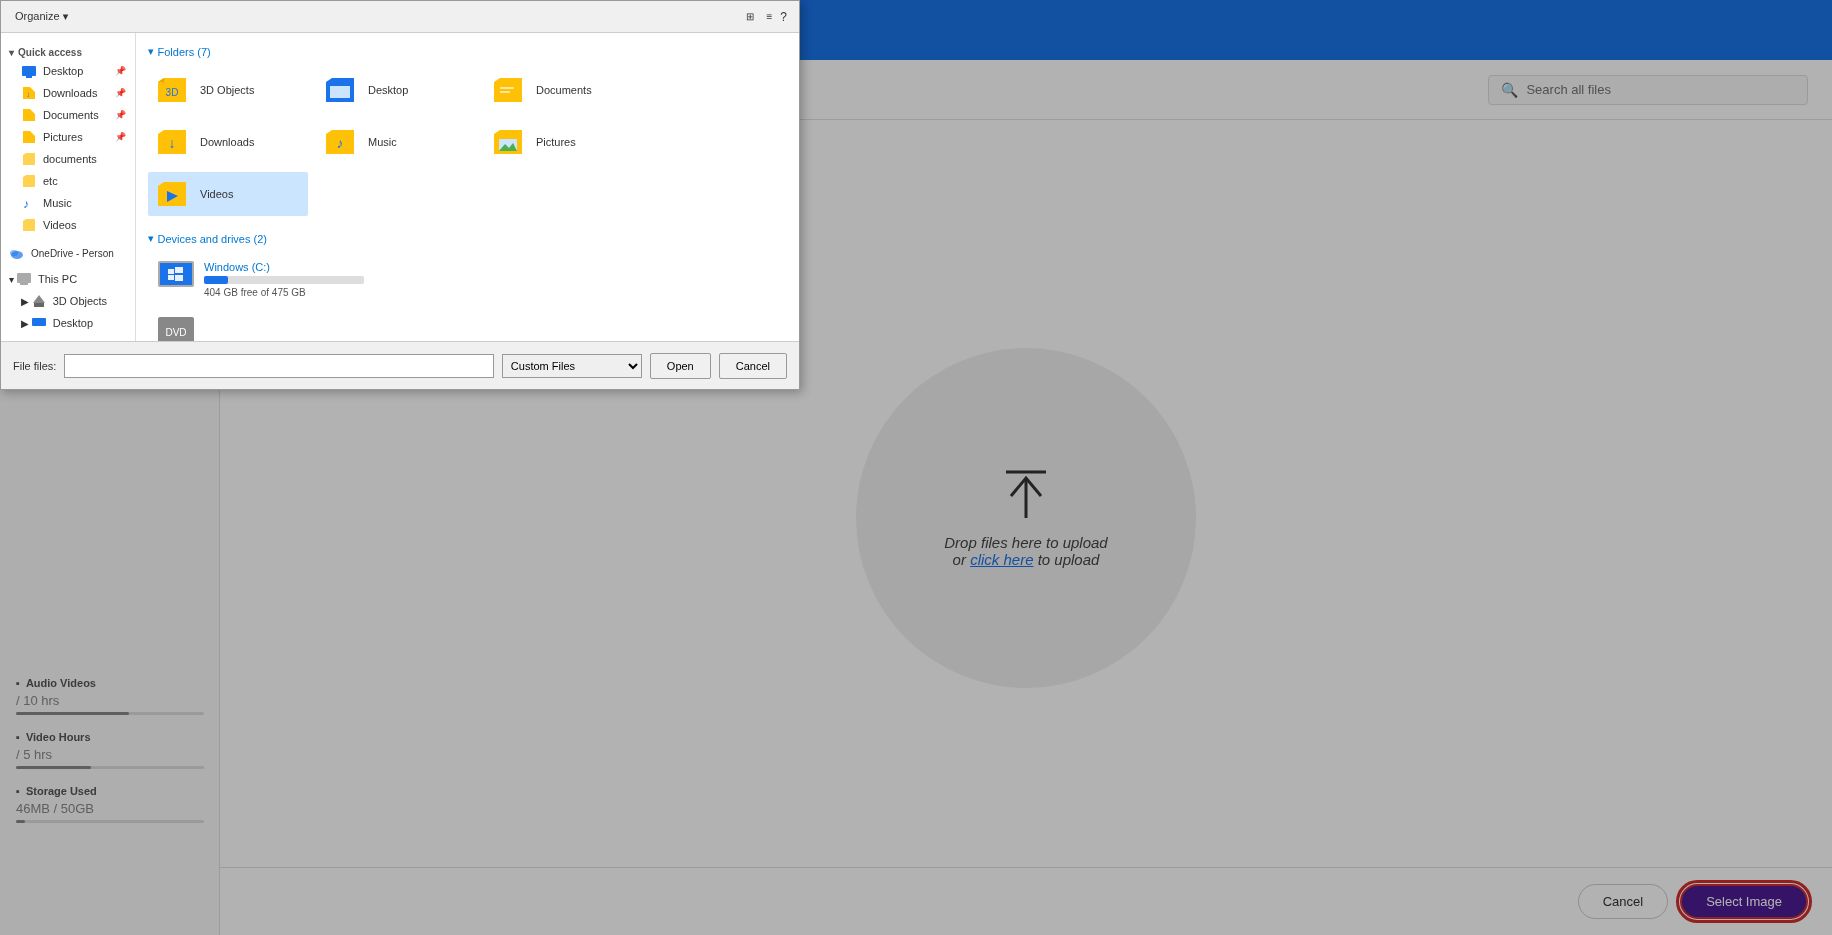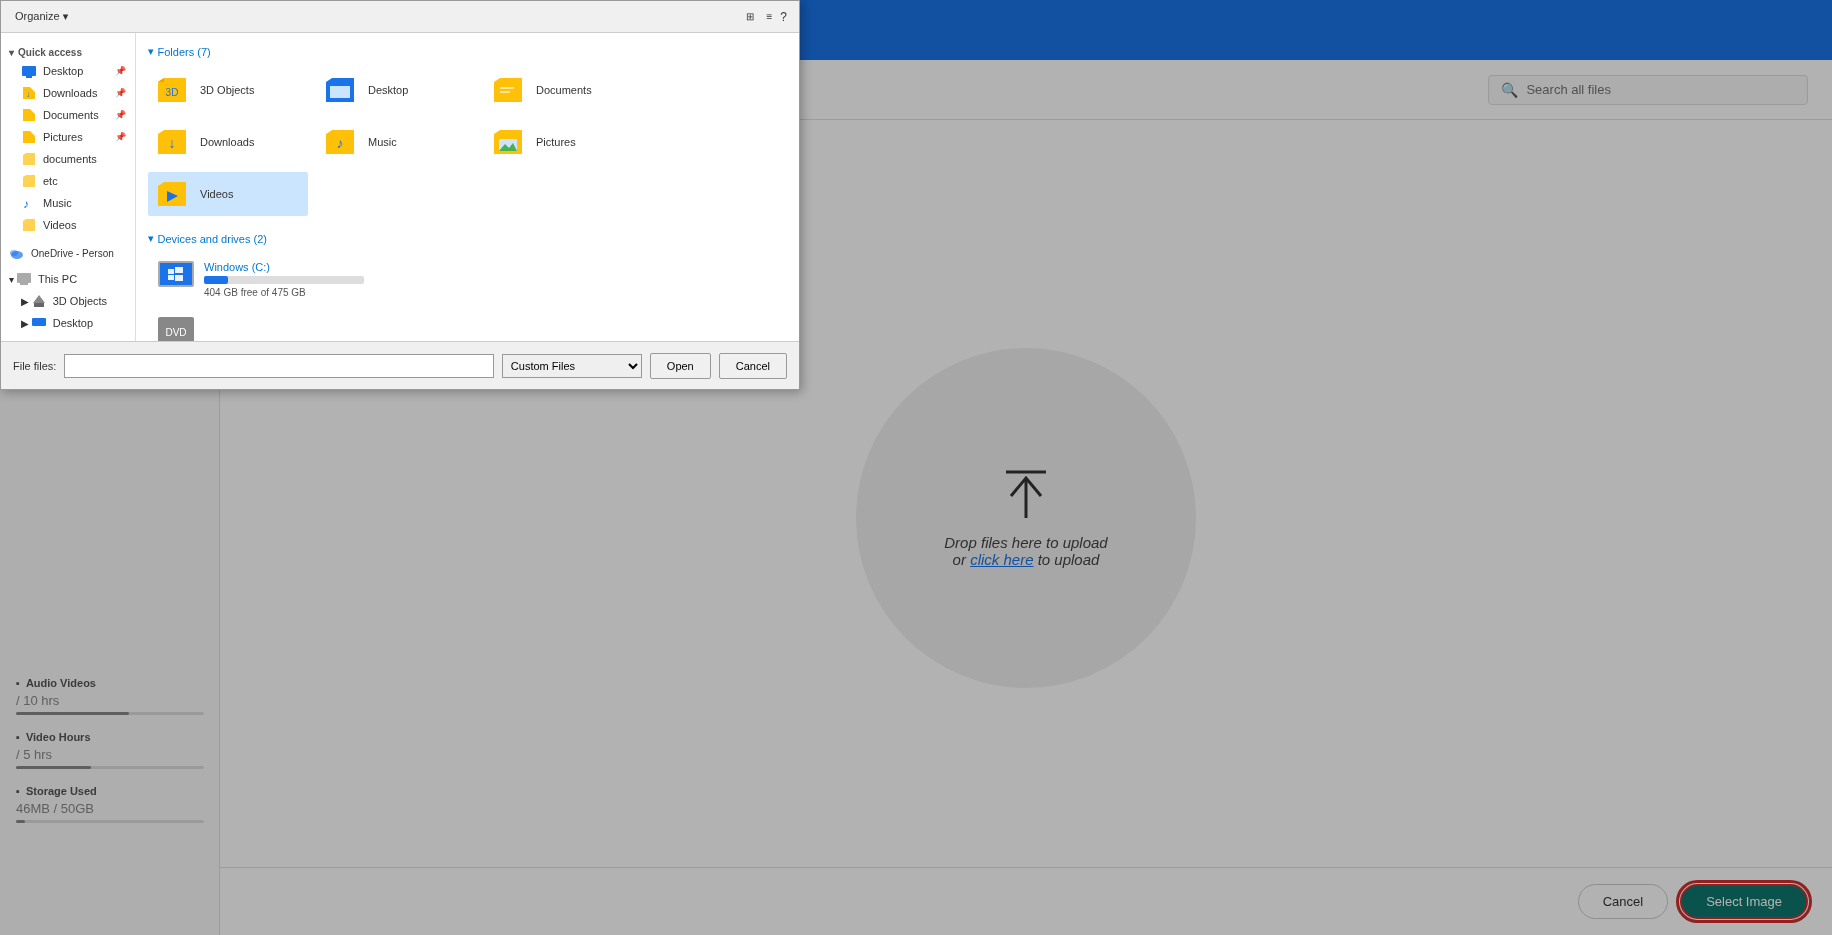--- a/index.html
+++ b/index.html
@@ -80,21 +80,21 @@
     .app-footer {
       position: absolute; bottom: 0; right: 0; left: 220px;
       padding: 16px 24px; display: flex; justify-content: flex-end;
       gap: 12px; background: white; border-top: 1px solid #e0e0e0;
     }
     .btn-cancel-footer {
       border: 1px solid #ccc; background: white; color: #333;
       padding: 8px 24px; border-radius: 20px; cursor: pointer; font-size: 13px;
     }
     .btn-select-image {
-      background: #0f766e; color: white; border: 2px solid #d32f2f;
+      background: #4c1d95; color: white; border: 2px solid #d32f2f;
       padding: 8px 24px; border-radius: 20px; cursor: pointer; font-size: 13px;
       outline: 3px solid #d32f2f; outline-offset: 1px;
     }
 
     
     .dialog-overlay {
       position: absolute; top: 0; left: 0; width: 100%; height: 100%;
       background: rgba(0,0,0,0.3); z-index: 100;
     }
     .file-dialog {

